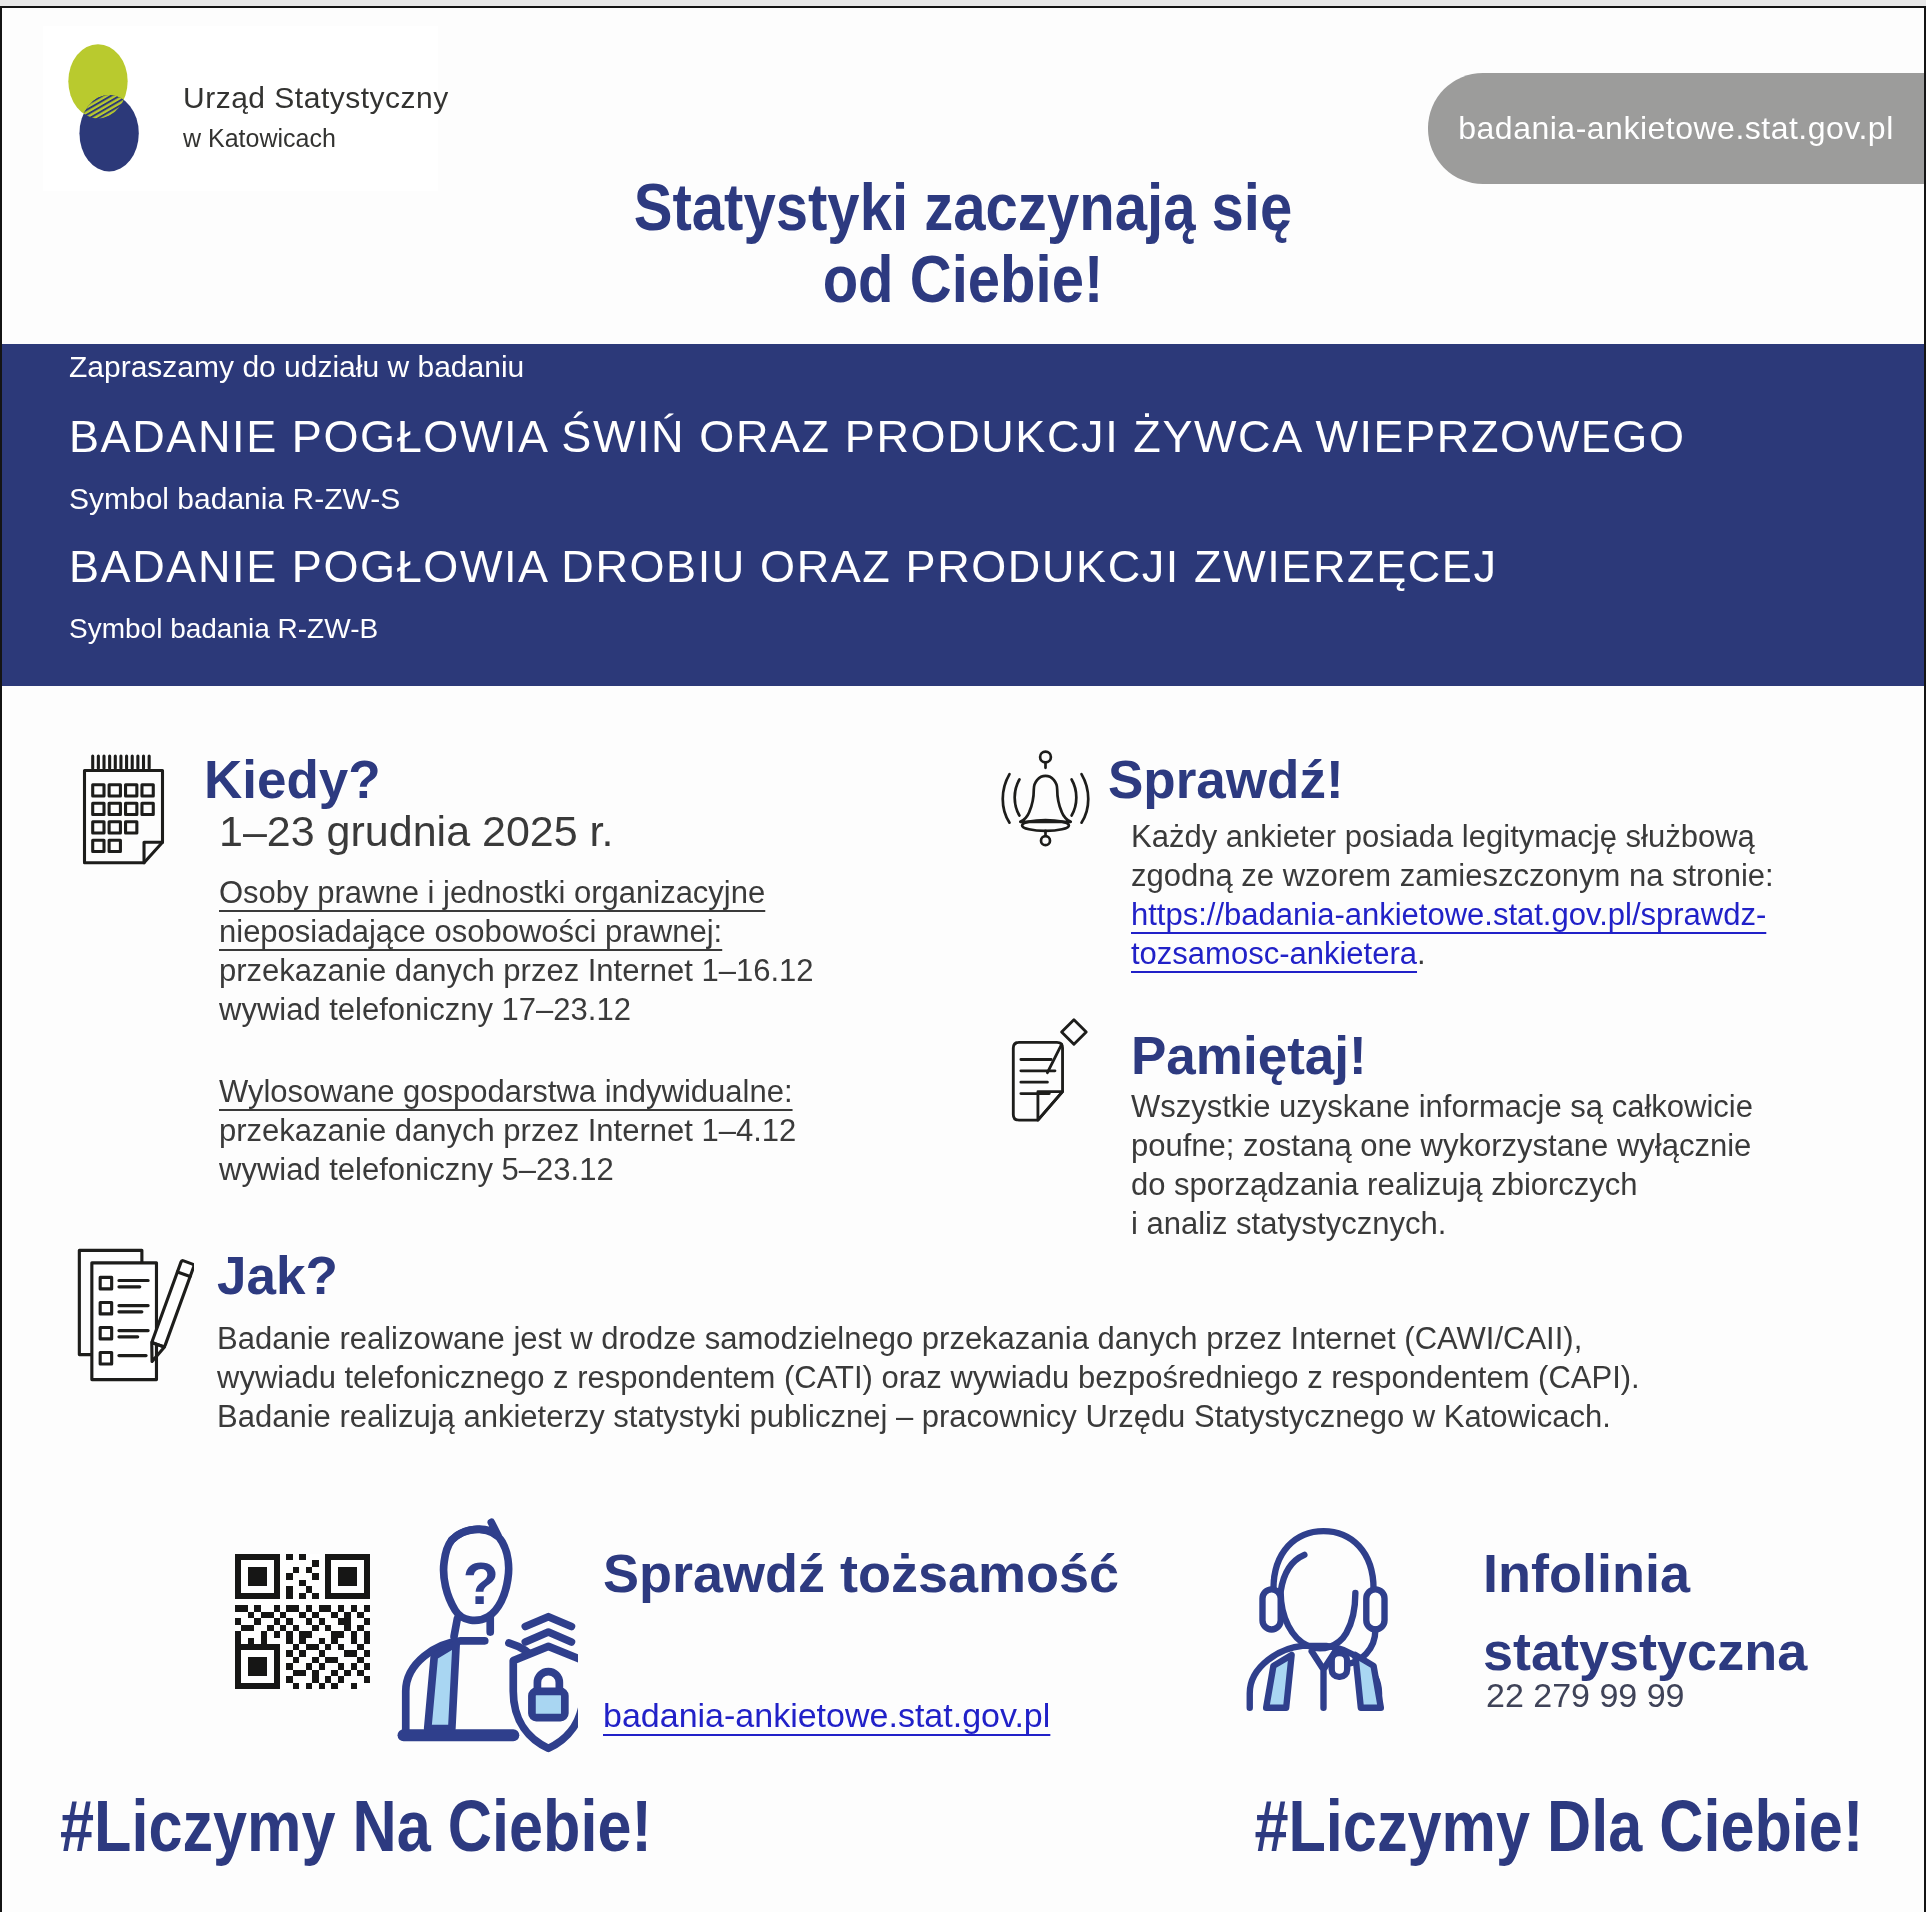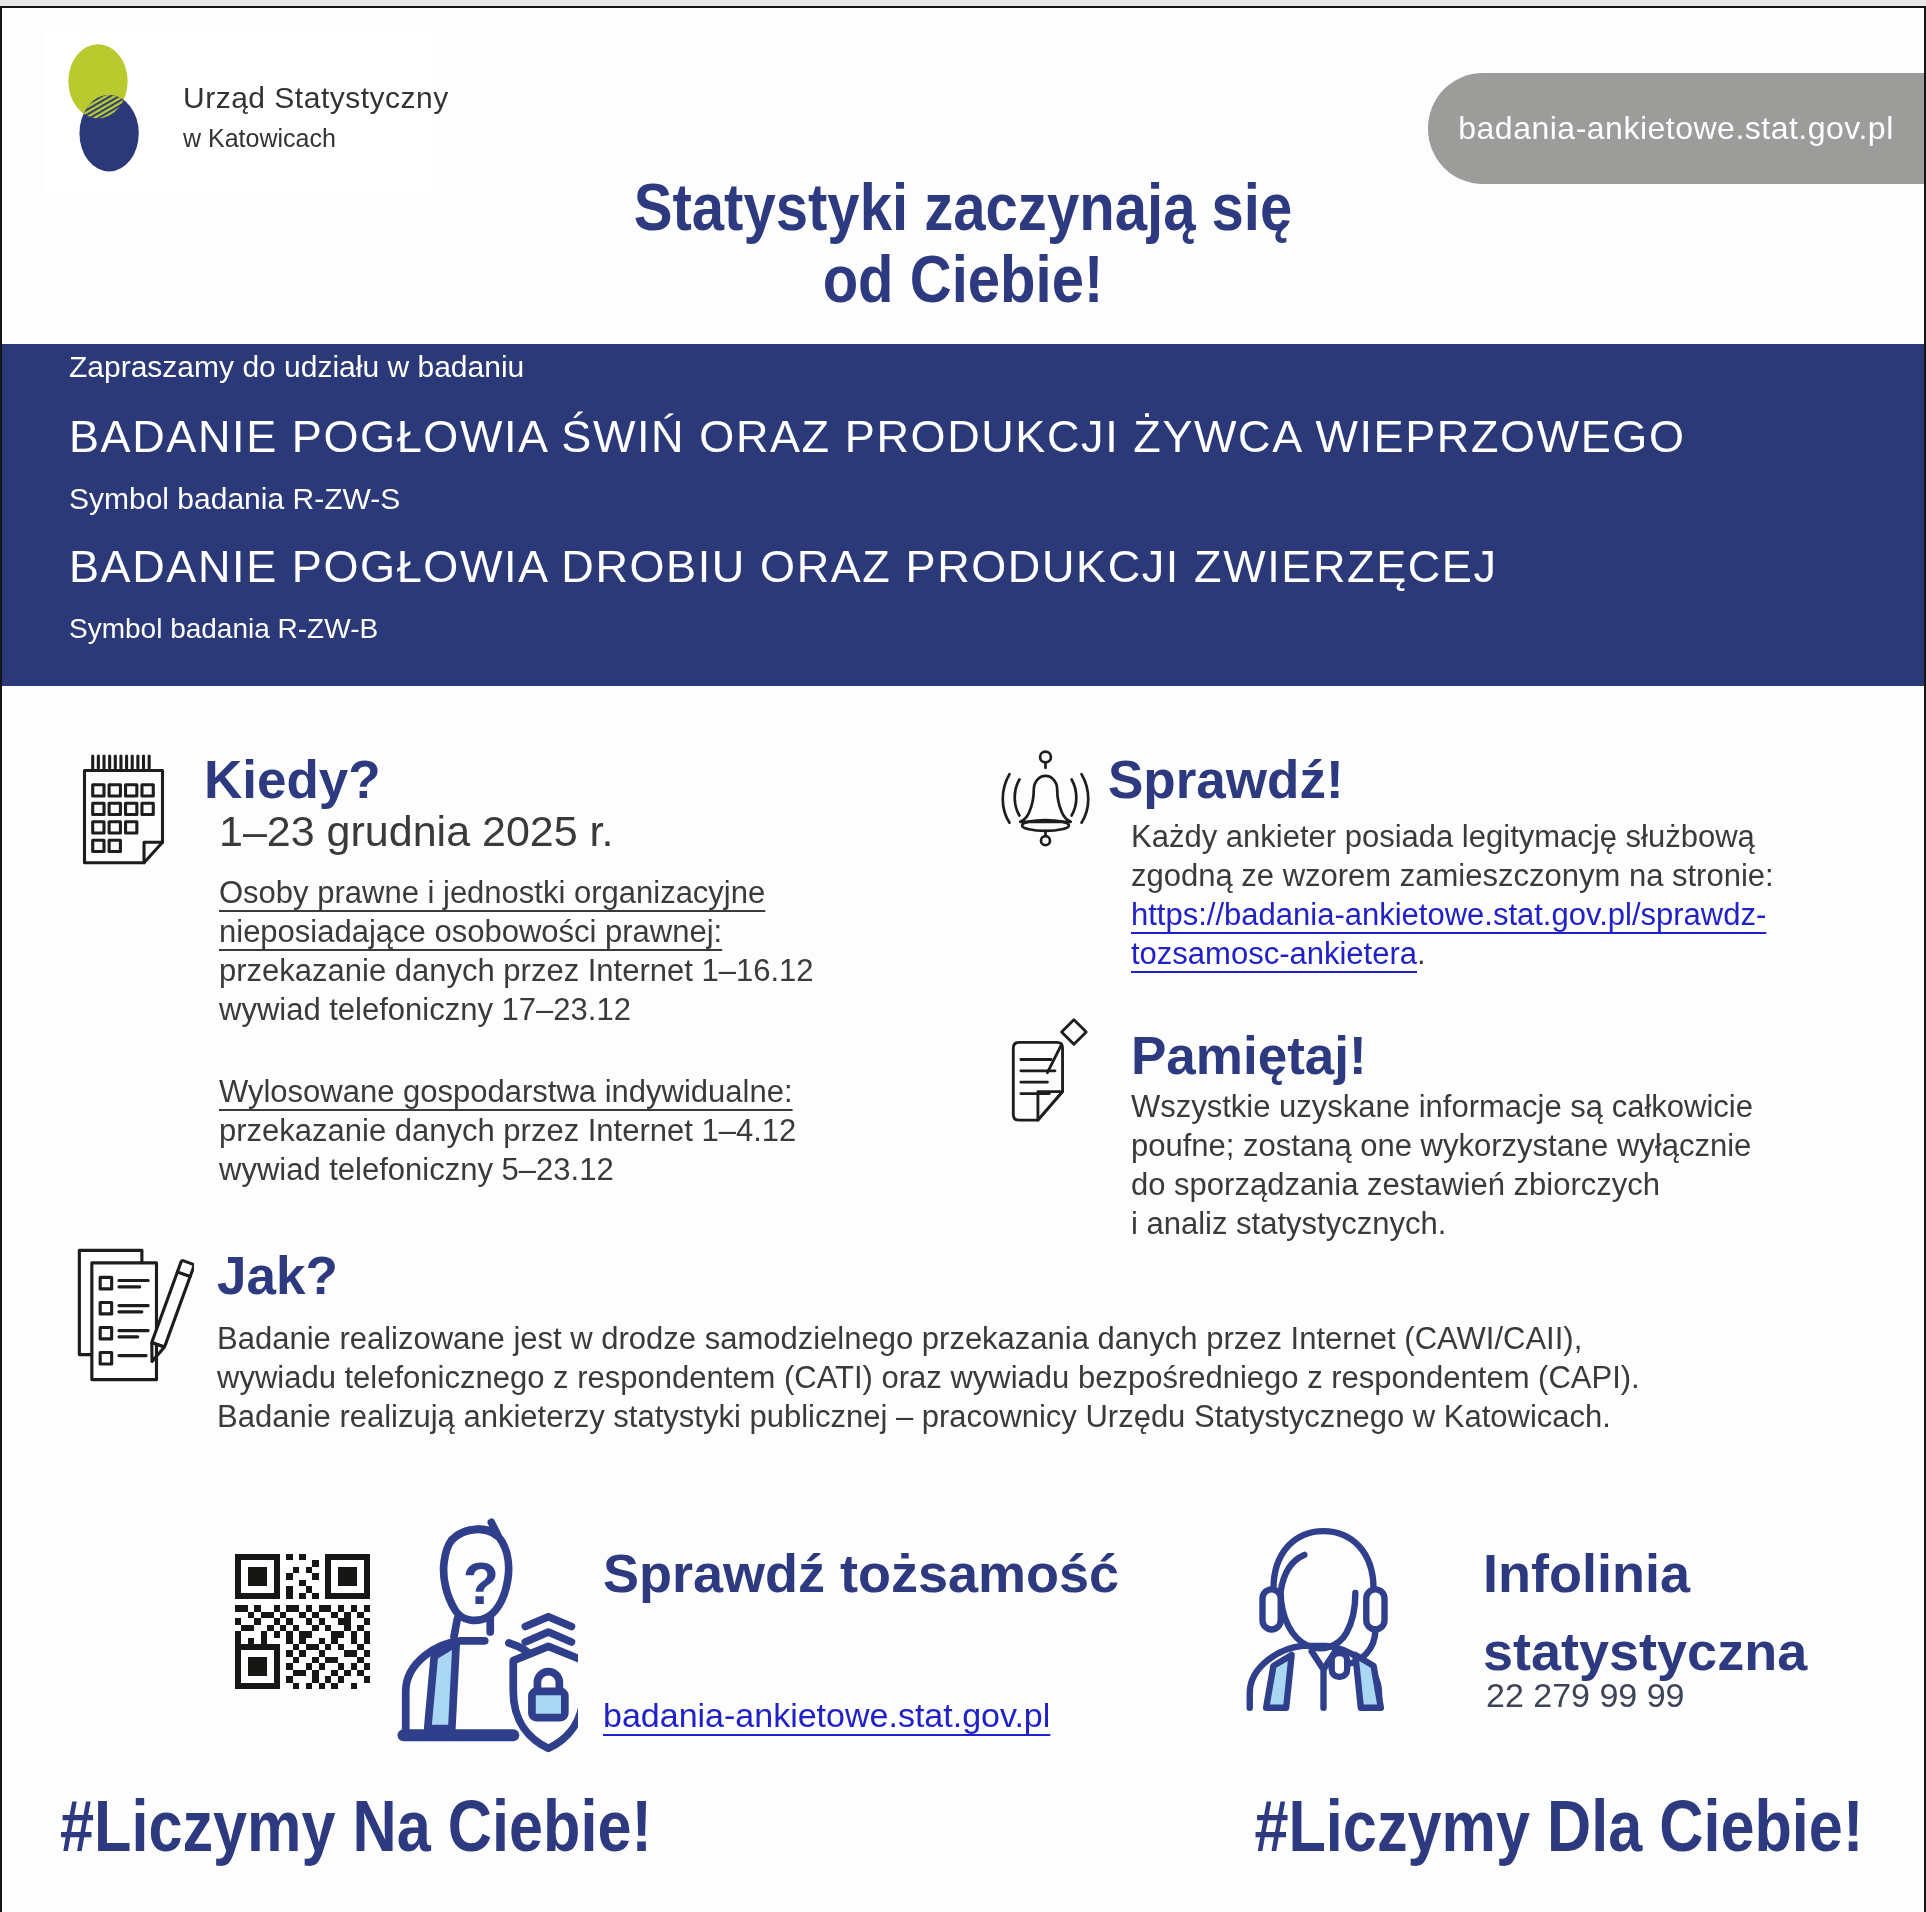--- a/index.html
+++ b/index.html
@@ -196,21 +196,21 @@
       <path d="M68 82l-26 30v-30z"></path>
       <path d="M24 48h32M24 60h36M24 72h28M24 84h30"></path>
       <path d="M80 6l13 13-13 13-13-13z"></path>
       <path d="M67 32L52 62"></path>
     </g>
   </svg>
   <h2 class="section-heading" id="h-pamietaj">Pamiętaj!</h2>
   <div class="body-block" id="pamietaj-body">
     <div>Wszystkie uzyskane informacje są całkowicie</div>
     <div>poufne; zostaną one wykorzystane wyłącznie</div>
-    <div>do sporządzania zestawień zbiorczych</div>
+    <div>do sporządzania realizują zbiorczych</div>
     <div>i analiz statystycznych.</div>
   </div>
 
   <svg class="icon line-icon ic-checklist" viewBox="0 0 118 134" aria-hidden="true">
     <g fill="none" stroke="currentColor" stroke-width="3" stroke-linecap="round" stroke-linejoin="round">
       <rect x="8" y="4" width="60" height="100" fill="none"></rect>
       <rect x="20" y="16" width="62" height="112" fill="#ffffff"></rect>
       <rect x="28" y="30" width="11" height="11"></rect>
         <path d="M46 33h28M46 39h20"></path>
       <rect x="28" y="54" width="11" height="11"></rect>

